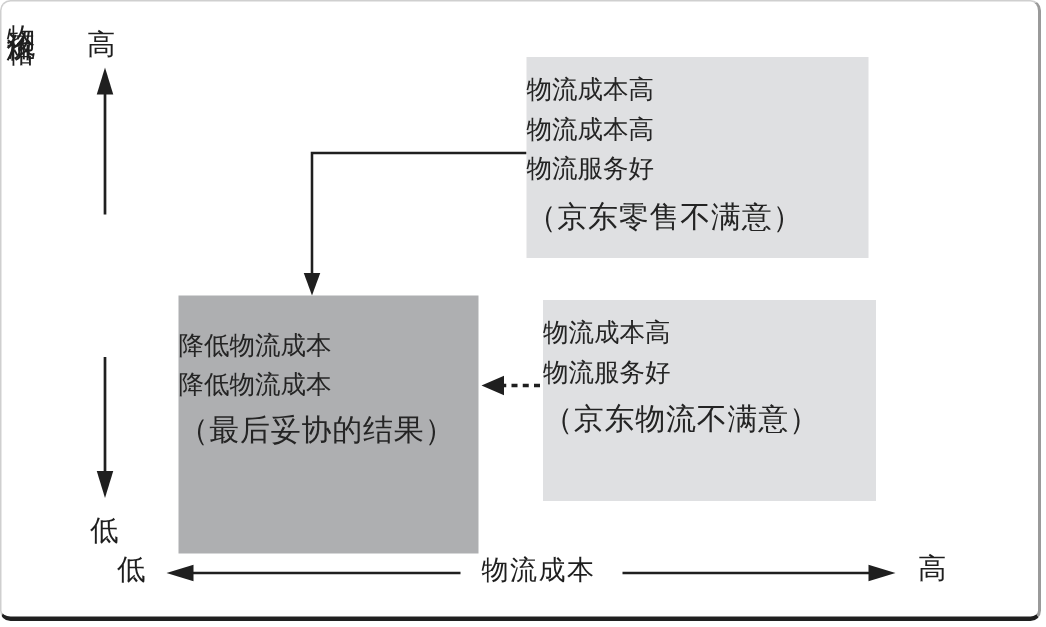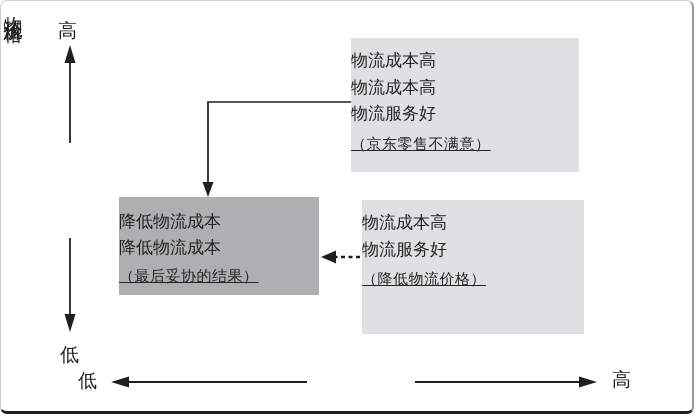--- a/index.html
+++ b/index.html
@@ -21,35 +21,36 @@
   .x-title{left:320px;top:371px;font-size:18px;letter-spacing:1px;}
   svg.arrows{position:absolute;left:0;top:0;pointer-events:none;}
   .box{
     position:absolute;box-sizing:border-box;color:#242424;
     font-size:17px;
   }
   .box-light{background:#dfe0e2;}
   .box-dark{background:#aeafb1;}
   .box-tr{left:350px;top:37px;width:228px;height:134px;padding-top:9px;}
   .box-br{left:361px;top:199px;width:222px;height:134px;padding-top:9px;}
-  .box-left{left:118px;top:196px;width:200px;height:98px;padding-top:12px;font-size:17px;}
+  .box-left{left:118px;top:196px;width:200px;height:172px;padding-top:22px;font-size:17px;}
   .bline{line-height:26.5px;white-space:nowrap;}
   .box-left .bline{line-height:25.5px;}
-  .bnote{margin-top:5px;font-size:15px;line-height:24px;white-space:nowrap;letter-spacing:0.5px;text-decoration:underline;}
+  .bnote{margin-top:5px;font-size:20px;line-height:24px;white-space:nowrap;letter-spacing:0.5px;}
   .box-left .bnote{margin-top:4px;}
 </style>
 </head>
 <body>
 
 <div class="frame">
 
   <div class="lbl y-top">高</div>
   <div class="y-title">物流价格</div>
   <div class="lbl y-bottom">低</div>
   <div class="lbl x-left">低</div>
+  <div class="lbl x-title">物流成本</div>
   <div class="lbl x-right">高</div>
 
   <svg class="arrows" width="694" height="414" viewBox="0 0 694 414">
     <g stroke="#1f1f1f" fill="#1f1f1f">
       <line x1="69" y1="61" x2="69" y2="142" stroke-width="1.8"></line>
       <polygon points="69,44 63.5,62 74.5,62" stroke="none"></polygon>
     </g>
     <g stroke="#1f1f1f" fill="#1f1f1f">
       <line x1="69" y1="237" x2="69" y2="315" stroke-width="1.8"></line>
       <polygon points="69,331 63.5,313 74.5,313" stroke="none"></polygon>
@@ -75,21 +76,21 @@
   <div class="box box-light box-tr">
     <div class="bline">物流成本高</div>
     <div class="bline">物流成本高</div>
     <div class="bline">物流服务好</div>
     <div class="bnote">（京东零售不满意）</div>
   </div>
 
   <div class="box box-light box-br">
     <div class="bline">物流成本高</div>
     <div class="bline">物流服务好</div>
-    <div class="bnote">（降低物流价格）</div>
+    <div class="bnote">（京东物流不满意）</div>
   </div>
 
   <div class="box box-dark box-left">
     <div class="bline">降低物流成本</div>
     <div class="bline">降低物流成本</div>
     <div class="bnote">（最后妥协的结果）</div>
   </div>
 
 </div>
 

